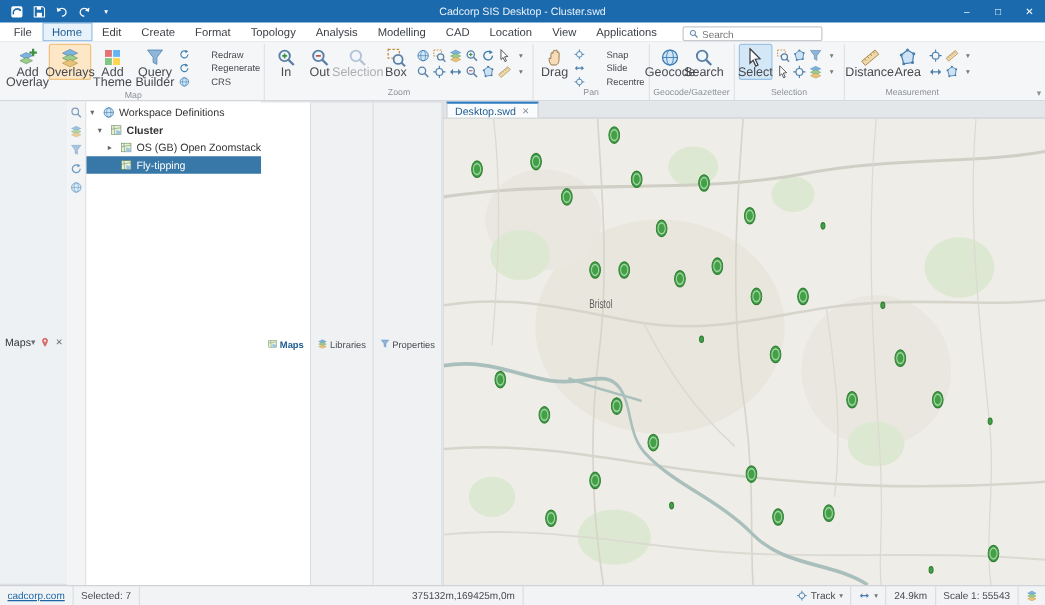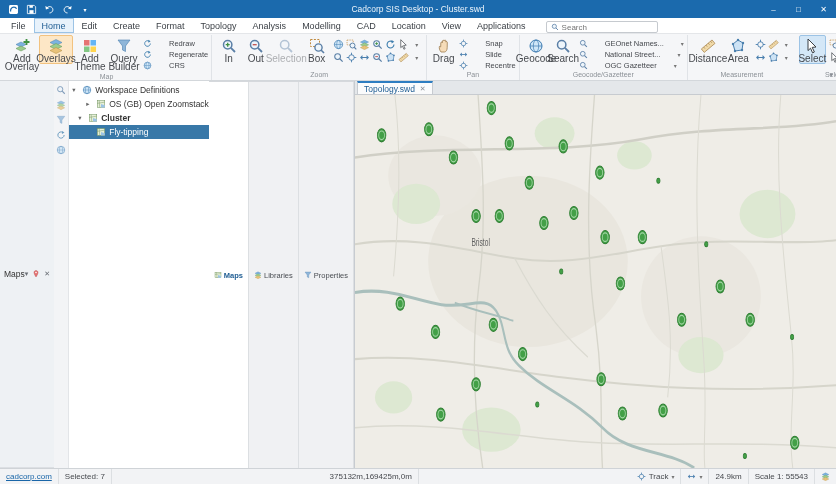--- a/index.html
+++ b/index.html
@@ -430,45 +430,68 @@
               <use href="#i-globe"></use>
             </svg>
           <span>Geocode</span>
         </div>
         <div class="rbtn narrow">
           <svg>
               <use href="#i-mag"></use>
             </svg>
           <span>Search</span>
         </div>
-        <div class="smallcol">
-          <div class="smallbtn">
-            <svg>
-                <use href="#i-mag"></use>
-              </svg>
-            <span>GEOnet Names...</span>
-            <span class="mini-caret">▾</span>
-          </div>
-          <div class="smallbtn">
-            <svg>
-                <use href="#i-mag"></use>
-              </svg>
-            <span>National Street...</span>
-            <span class="mini-caret">▾</span>
-          </div>
-          <div class="smallbtn">
-            <svg>
-                <use href="#i-mag"></use>
-              </svg>
-            <span>OGC Gazetteer</span>
-            <span class="mini-caret">▾</span>
-          </div>
-        </div>
       </div>
       <div class="rgroup-label">Geocode/Gazetteer</div>
+    </div>
+
+    <div class="rgroup">
+      <div class="rgroup-content">
+        <div class="rbtn narrow sel-blue">
+          <svg>
+              <use href="#i-cursor"></use>
+            </svg>
+          <span>Select</span>
+        </div>
+        <div class="icongrid">
+          <span class="gicon">
+              <svg>
+                <use href="#i-magbox"></use>
+              </svg>
+            </span>
+          <span class="gicon">
+              <svg>
+                <use href="#i-cursor"></use>
+              </svg>
+            </span>
+          <span class="gicon">
+              <svg>
+                <use href="#i-area"></use>
+              </svg>
+            </span>
+          <span class="gicon">
+              <svg>
+                <use href="#i-target"></use>
+              </svg>
+            </span>
+          <span class="gicon">
+              <svg>
+                <use href="#i-funnel"></use>
+              </svg>
+            </span>
+          <span class="gicon">
+              <svg>
+                <use href="#i-layers"></use>
+              </svg>
+            </span>
+          <span class="gicon caret">▾</span>
+          <span class="gicon caret">▾</span>
+        </div>
+      </div>
+      <div class="rgroup-label">Selection</div>
     </div>
 
     <div class="rgroup" style="border-right:none">
       <div class="rgroup-content">
         <div class="rbtn">
           <svg>
               <use href="#i-ruler"></use>
             </svg>
           <span>Distance</span>
         </div>
@@ -497,66 +520,20 @@
           <span class="gicon">
               <svg>
                 <use href="#i-area"></use>
               </svg>
             </span>
           <span class="gicon caret">▾</span>
           <span class="gicon caret">▾</span>
         </div>
       </div>
       <div class="rgroup-label">Measurement</div>
-    </div>
-
-    <div class="rgroup">
-      <div class="rgroup-content">
-        <div class="rbtn narrow sel-blue">
-          <svg>
-              <use href="#i-cursor"></use>
-            </svg>
-          <span>Select</span>
-        </div>
-        <div class="icongrid">
-          <span class="gicon">
-              <svg>
-                <use href="#i-magbox"></use>
-              </svg>
-            </span>
-          <span class="gicon">
-              <svg>
-                <use href="#i-cursor"></use>
-              </svg>
-            </span>
-          <span class="gicon">
-              <svg>
-                <use href="#i-area"></use>
-              </svg>
-            </span>
-          <span class="gicon">
-              <svg>
-                <use href="#i-target"></use>
-              </svg>
-            </span>
-          <span class="gicon">
-              <svg>
-                <use href="#i-funnel"></use>
-              </svg>
-            </span>
-          <span class="gicon">
-              <svg>
-                <use href="#i-layers"></use>
-              </svg>
-            </span>
-          <span class="gicon caret">▾</span>
-          <span class="gicon caret">▾</span>
-        </div>
-      </div>
-      <div class="rgroup-label">Selection</div>
     </div>
 
     <span class="ribbon-collapse">▾</span>
   </div>
 
   <div class="main">
 
     <div class="leftpanel">
       <div class="panel-header">
         <span>Maps</span>
@@ -587,33 +564,33 @@
             </svg>
         </div>
         <div class="tree">
           <div class="tree-row">
             <span class="expander">▾</span>
             <svg>
                 <use href="#i-globe"></use>
               </svg>
             <span>Workspace Definitions</span>
           </div>
+          <div class="tree-row bold" style="padding-left:9px">
+            <span class="expander">▾</span>
+            <svg>
+                <use href="#i-mapdoc"></use>
+              </svg>
+            <span>Cluster</span>
+          </div>
           <div class="tree-row" style="padding-left:17px">
             <span class="expander">▸</span>
             <svg>
                 <use href="#i-mapdoc"></use>
               </svg>
             <span>OS (GB) Open Zoomstack</span>
-          </div>
-          <div class="tree-row bold" style="padding-left:9px">
-            <span class="expander">▾</span>
-            <svg>
-                <use href="#i-mapdoc"></use>
-              </svg>
-            <span>Cluster</span>
           </div>
           <div class="tree-row selected" style="padding-left:17px">
             <span class="expander"></span>
             <svg>
                 <use href="#i-mapdoc"></use>
               </svg>
             <span>Fly-tipping</span>
           </div>
         </div>
       </div>
@@ -635,21 +612,21 @@
               <use href="#i-funnel"></use>
             </svg>
           <span>Properties</span>
         </span>
       </div>
     </div>
 
     <div class="maparea">
       <div class="doc-tabbar">
         <div class="doc-tab">
-          <span>Topology.swd</span>
+          <span>Desktop.swd</span>
           <span class="closex">✕</span>
         </div>
       </div>
       <div class="map-canvas">
         <svg viewBox="0 0 723 370" preserveAspectRatio="none">
           <rect x="0" y="0" width="723" height="370" fill="#efede7"></rect>
 
           <ellipse cx="260" cy="165" rx="150" ry="85" fill="#e9e6de"></ellipse>
           <ellipse cx="520" cy="200" rx="90" ry="60" fill="#eae7e0"></ellipse>
           <ellipse cx="120" cy="80" rx="70" ry="40" fill="#eae7e0"></ellipse>

